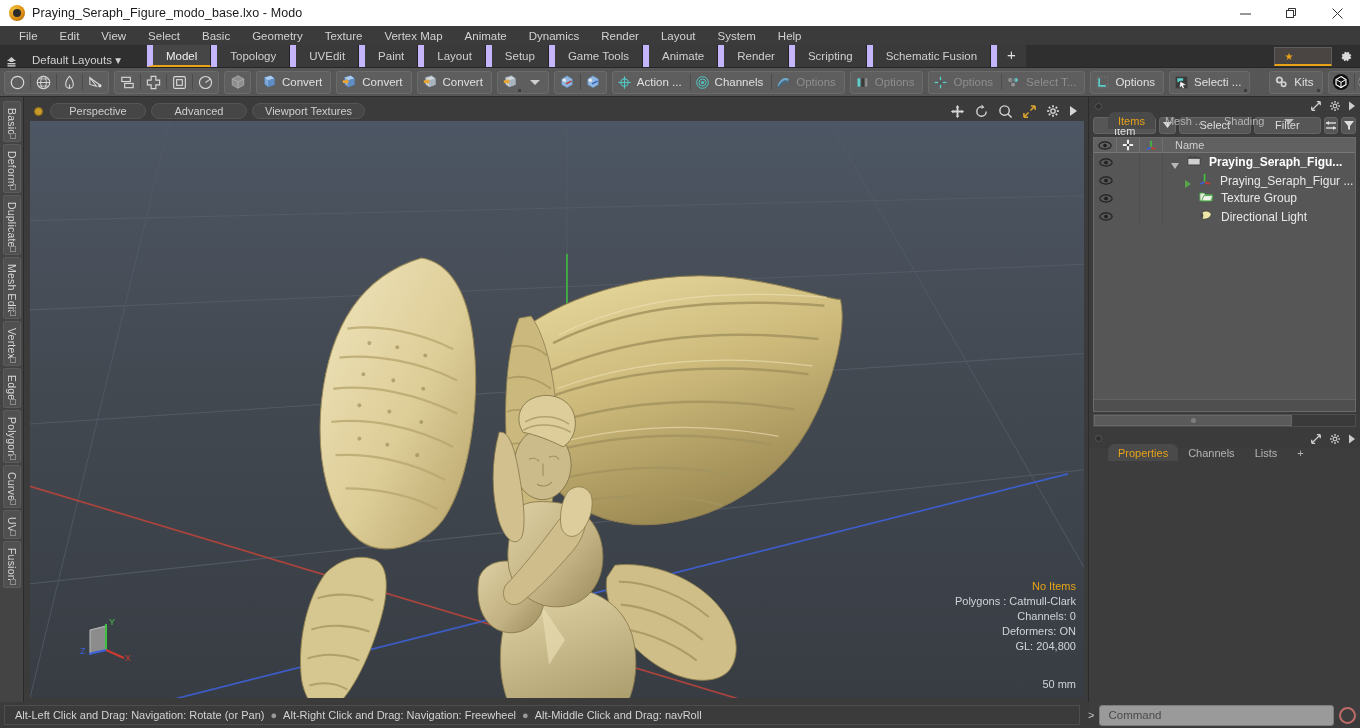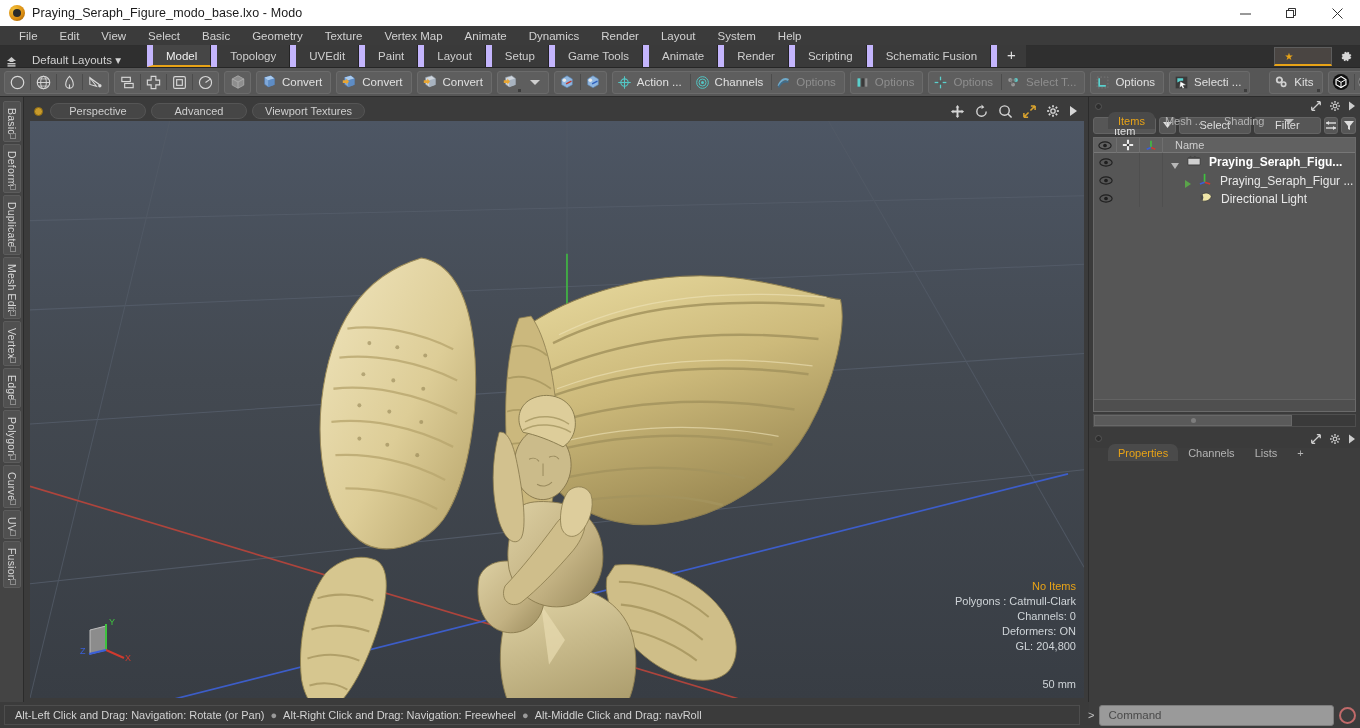--- a/index.html
+++ b/index.html
@@ -875,20 +875,40 @@
             <svg width="13" height="13" viewBox="0 0 14 14">
                 <line x1="6" y1="11" x2="6" y2="2" stroke="#3fc23f" stroke-width="1.8"></line>
                 <line x1="6" y1="11" x2="12" y2="13" stroke="#d03a2e" stroke-width="1.8"></line>
                 <line x1="6" y1="11" x2="1" y2="13" stroke="#3a5fd8" stroke-width="1.8"></line>
               </svg>
           </span>
           <span>Praying_Seraph_Figur ...</span>
         </div>
       </div>
 
+      <div class="il-row">
+        <div class="il-eye">
+          <svg width="14" height="9" viewBox="0 0 16 10">
+              <ellipse cx="8" cy="5" rx="7" ry="4.2" fill="none" stroke="#1f1f1f" stroke-width="1.3"></ellipse>
+              <circle cx="8" cy="5" r="2.1" fill="#1f1f1f"></circle>
+            </svg>
+        </div>
+        <div class="il-blank"></div>
+          <div class="il-blank"></div>
+        <div class="il-label indent2">
+          <span class="tri" style="width:6px"></span>
+          <span>
+            <svg width="14" height="11" viewBox="0 0 16 12">
+                <path d="M1 2 h5 l1.4 2 H15 v7 H1 z" fill="#e8e8df" stroke="#3fa33f" stroke-width="1"></path>
+                <path d="M3 11 L5.6 5 H16 L13.4 11 z" fill="#f2f2ea" stroke="#3fa33f" stroke-width="1"></path>
+              </svg>
+          </span>
+          <span>Texture Group</span>
+        </div>
+      </div>
 
       <div class="il-row">
         <div class="il-eye">
           <svg width="14" height="9" viewBox="0 0 16 10">
               <ellipse cx="8" cy="5" rx="7" ry="4.2" fill="none" stroke="#1f1f1f" stroke-width="1.3"></ellipse>
               <circle cx="8" cy="5" r="2.1" fill="#1f1f1f"></circle>
             </svg>
         </div>
         <div class="il-blank"></div>
           <div class="il-blank"></div>

